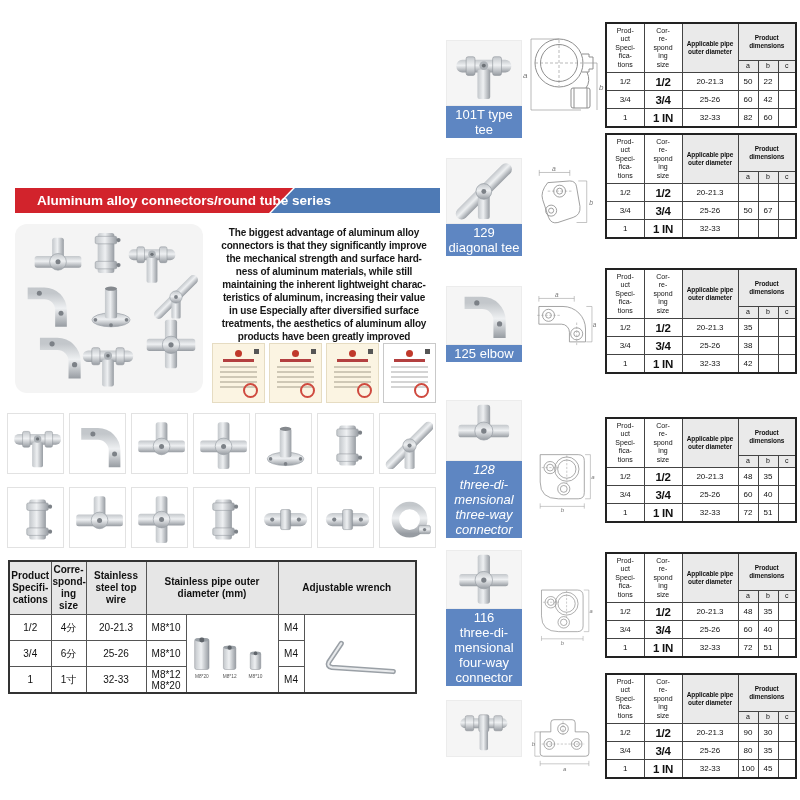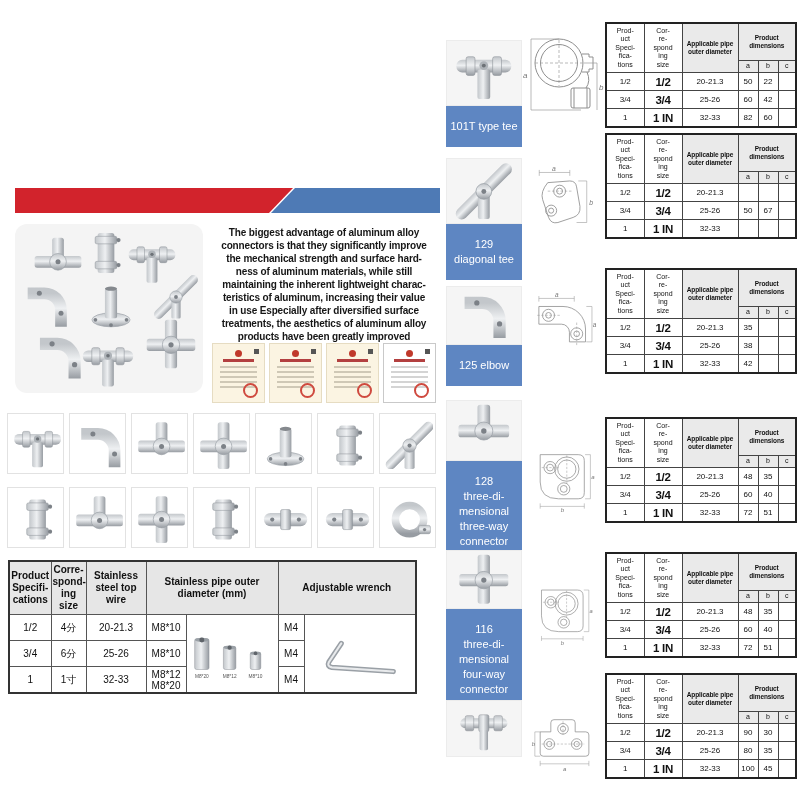--- a/index.html
+++ b/index.html
@@ -48,22 +48,22 @@
   .spec-table th,.spec-table td{border:1px solid #555;text-align:center;
       vertical-align:middle;white-space:pre-line;padding:1px;overflow:hidden;}
   .spec-table th{background:#e6e6e6;font-weight:700;font-size:10px;height:50px;line-height:12px;}
   .spec-table td{font-size:10px;height:23px;line-height:11px;}
 
   
   .pcol{position:absolute;left:446px;width:76px;}
   .pphoto{width:76px;background:#f5f5f5;border:1px solid #ececec;box-sizing:border-box;
       display:flex;align-items:center;justify-content:center;}
   .pphoto svg{width:86%;height:92%;}
-  .plabel{background:#5e86c2;color:#fff;text-align:center;font-size:11px;
-      line-height:15px;padding:13px 1px;white-space:pre-line;}
+  .plabel{background:#5e86c2;color:#fff;text-align:center;font-size:13px;
+      line-height:15px;padding:1px 1px;white-space:pre-line;}
   .pdraw{position:absolute;left:521px;width:84px;}
   .pdraw svg{width:100%;height:100%;}
 
   .rt{position:absolute;left:605px;width:190px;border-collapse:collapse;
       table-layout:fixed;border:2px solid #222;background:#fff;}
   .rt th,.rt td{border:1px solid #444;text-align:center;vertical-align:middle;
       padding:0;overflow:hidden;}
   .rt th{font-size:7px;font-weight:400;line-height:8.5px;white-space:pre-line;background:#fff;}
   .rt th.h-gray{background:#eaeaea;font-weight:700;font-size:6.5px;letter-spacing:-0.1px;}
   .rt th.habc{height:11px;background:#eaeaea;font-size:7px;font-weight:400;}
@@ -277,20 +277,21 @@
         <text class="dim" x="42" y="85">a</text>
   </symbol>
 </defs>
 </svg>
 
 <div id="page">
 
   <div class="banner">
     <div class="red"></div>
     <div class="blue"></div>
+    <span class="ttl">Aluminum alloy connectors/round tube series</span>
   </div>
 
   <div class="main-photo">
     <svg viewBox="0 0 188 169">
       <rect x="0" y="0" width="188" height="169" rx="12" fill="#f4f4f4"></rect>
       <use href="#fit-corner3" x="18" y="12" width="50" height="50"></use>
       <use href="#fit-sleeve" x="66" y="4" width="50" height="50"></use>
       <use href="#fit-tee" x="112" y="12" width="50" height="50"></use>
       <use href="#fit-diag" x="138" y="50" width="46" height="46"></use>
       <use href="#fit-elbow" x="6" y="56" width="50" height="50"></use>
@@ -707,21 +708,21 @@
       <tr>
           <td class="c1">1</td>
           <td class="c2">1 IN</td>
           <td class="c3">32-33</td>
           <td>42</td>
           <td></td>
           <td></td>
         </tr>
     </tbody>
   </table>
-    <div class="pcol" style="top: 400px;">
+    <div class="pcol" style="top: 400px; font-style: italic;">
       <div class="pphoto" style="height:61px">
         <svg viewBox="0 0 60 60">
           <use href="#fit-corner3"></use>
         </svg>
       </div>
       <div class="plabel">128
 three-di-
 mensional
 three-way
 connector</div>

